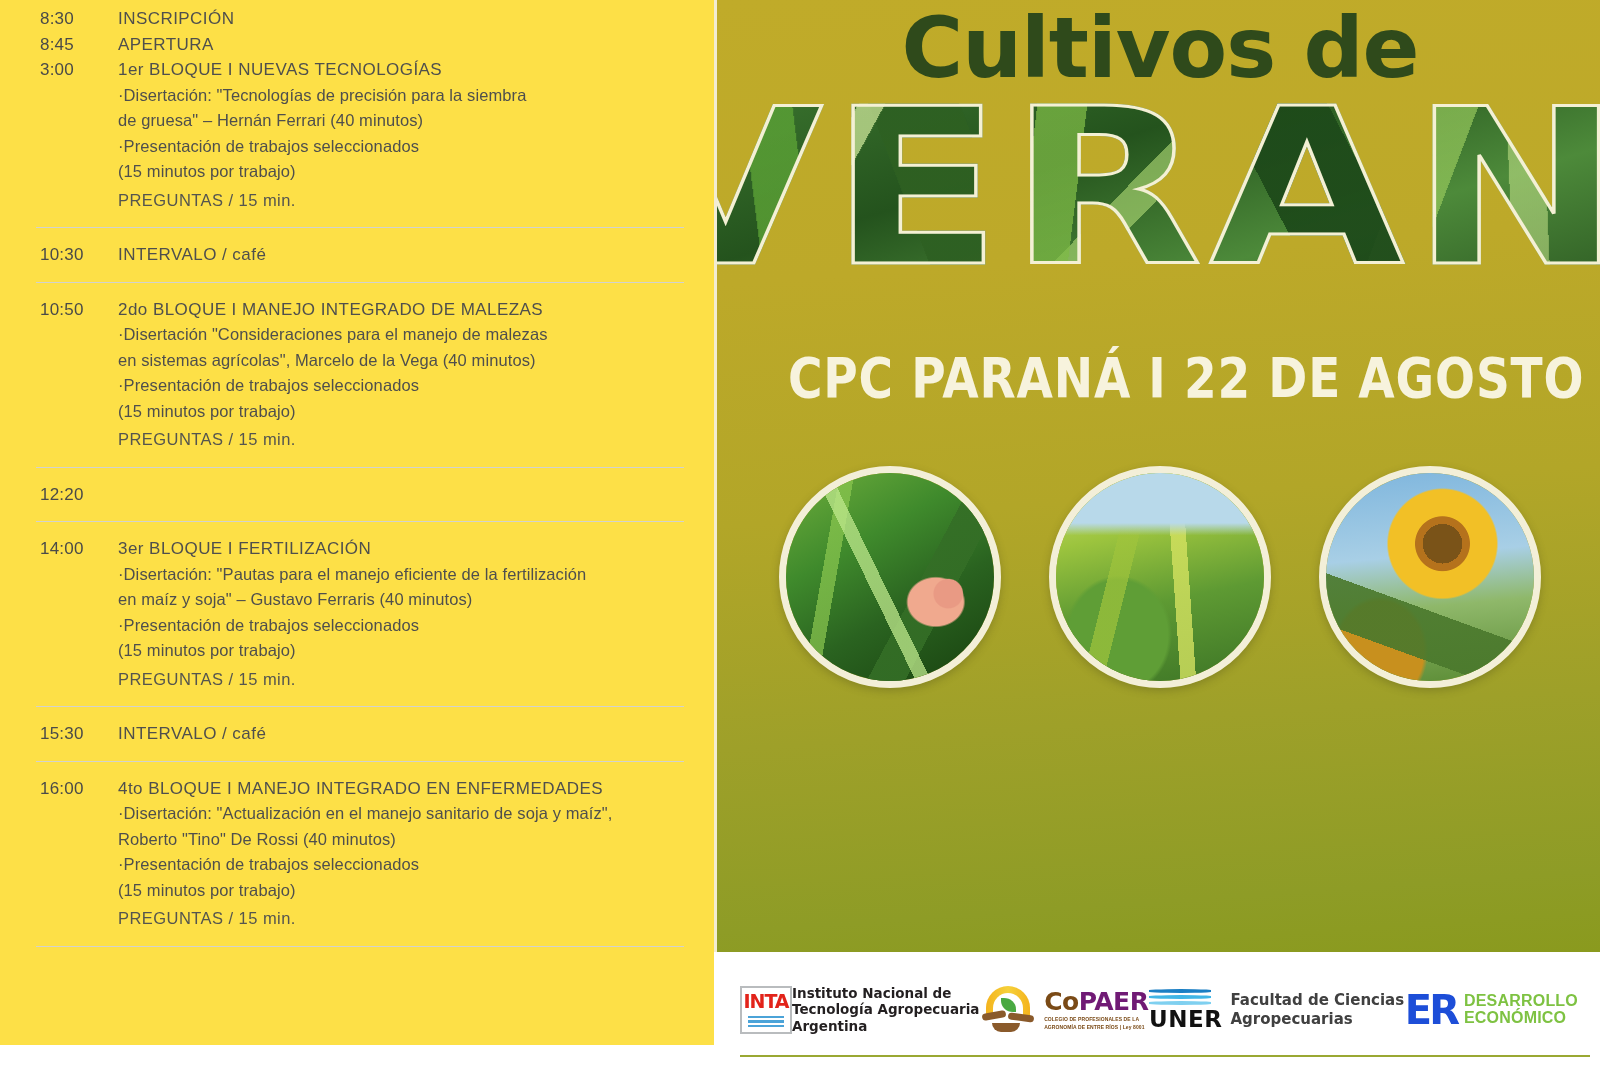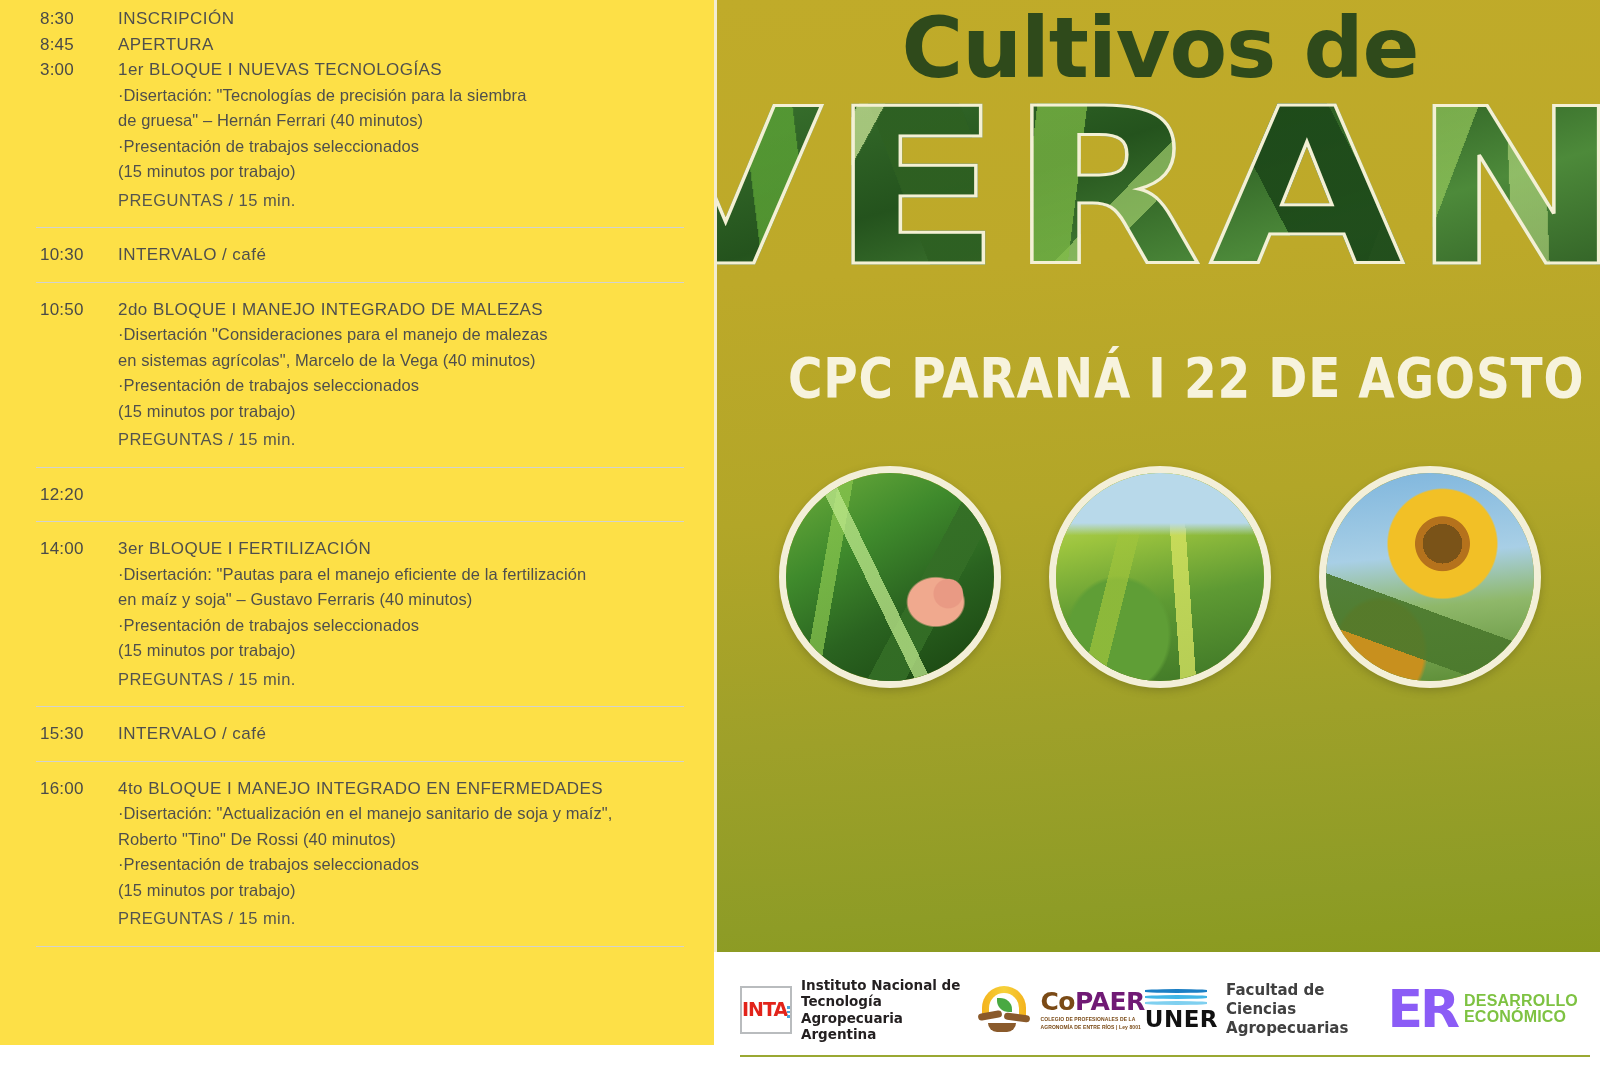--- a/index.html
+++ b/index.html
@@ -187,22 +187,22 @@
     background:#ffffff;
     display:flex;align-items:center;justify-content:space-between;
     padding:0 22px 0 26px;box-sizing:border-box;
   }
   .logobar:after{
     content:"";position:absolute;left:26px;right:10px;bottom:10px;height:2px;background:#9aa832;
   }
   .logo{display:flex;align-items:center;}
   .inta-mark{
     width:48px;height:44px;border:2px solid #b9bcbe;background:#fff;
-    display:flex;flex-direction:row;justify-content:center;align-items:center;
-    margin-right:9px;flex:0 0 auto;
+    display:flex;flex-direction:column;justify-content:center;align-items:center;
+    flex:0 0 auto;
   }
   .inta-word{color:#e2231a;font-weight:bold;font-size:19px;letter-spacing:-1px;line-height:1;font-family:"DejaVu Sans",sans-serif;}
   .inta-bars{width:36px;margin-top:3px;}
   .inta-bars div{height:2.6px;background:#4ba3d8;margin-top:2px;}
   .logo-txt{font-size:13.5px;font-weight:bold;color:#231f20;line-height:1.22;font-family:"DejaVu Sans",sans-serif;}
 
   .copaer{display:flex;align-items:center;}
   .copaer-mark{position:relative;width:58px;height:48px;margin-right:6px;flex:0 0 auto;}
   .copaer-sun{
     position:absolute;left:6px;top:0;width:44px;height:30px;
@@ -228,21 +228,21 @@
   .uner-left{margin-right:8px;}
   .uner-wave{width:62px;height:17px;position:relative;overflow:hidden;}
   .uner-wave i{position:absolute;left:-4px;width:72px;height:4px;border-radius:50%;background:#29a3dc;}
   .uner-wave i:nth-child(1){top:1px;background:#1b7fc4;}
   .uner-wave i:nth-child(2){top:7px;background:#41b6e6;}
   .uner-wave i:nth-child(3){top:13px;background:#7fd0f0;}
   .uner-word{font-family:"DejaVu Sans",sans-serif;font-weight:bold;font-size:23px;color:#111;line-height:1;margin-top:3px;letter-spacing:.5px;}
   .uner-txt{font-family:"DejaVu Sans",sans-serif;font-weight:bold;font-size:15px;color:#404040;line-height:1.25;}
 
   .er{display:flex;align-items:center;}
-  .er-mark{font-family:"DejaVu Sans",sans-serif;font-weight:bold;font-size:52px;color:#8b5cf6;letter-spacing:-3px;line-height:.9;margin-right:7px;}
+  .er-mark{font-family:"DejaVu Sans",sans-serif;font-weight:bold;font-size:40px;color:#1d4ed8;letter-spacing:-3px;line-height:.9;margin-right:7px;}
   .er-txt{font-family:Liberation Sans, sans-serif;font-weight:bold;font-size:16px;color:#7ec242;line-height:1.06;letter-spacing:.2px;}
 </style>
 </head>
 <body>
 
 <div class="page">
 
   <div class="agenda">
     <div class="agenda-inner" id="agenda-list">
         <div class="group">

